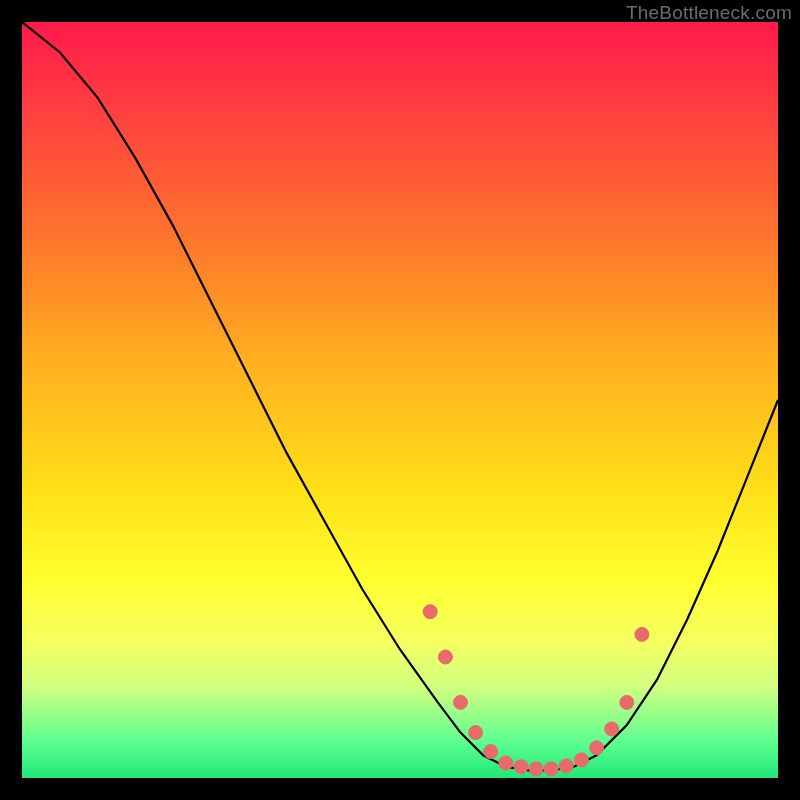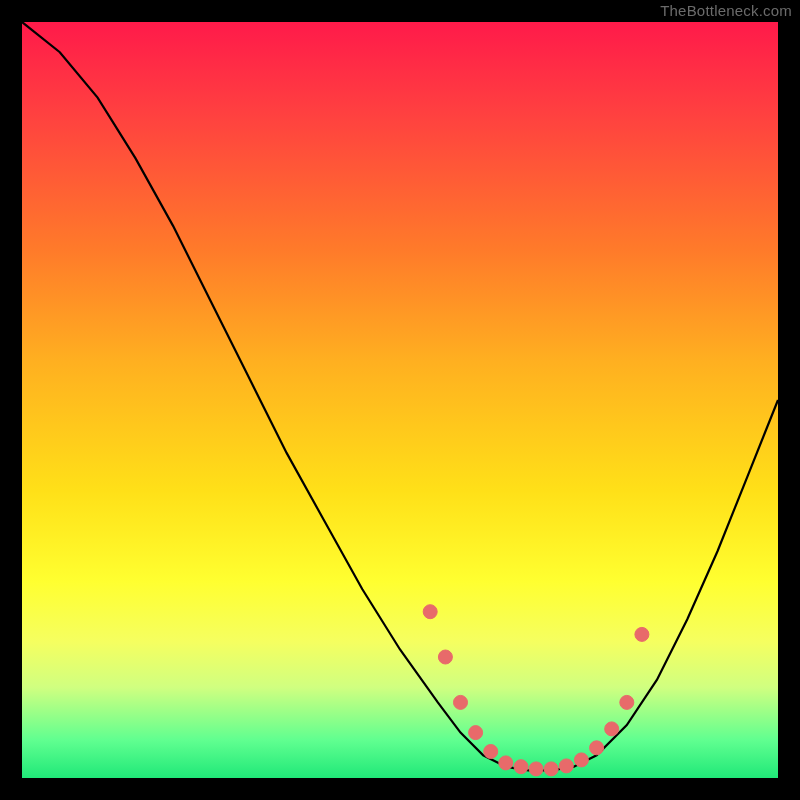--- a/index.html
+++ b/index.html
@@ -36,21 +36,21 @@
     left: 0;
     top: 0;
     width: 756px;
     height: 756px;
   }
   .watermark {
     position: absolute;
     top: 2px;
     right: 8px;
     color: #6b6b6b;
-    font-size: 15px;
+    font-size: 19px;
     font-weight: 500;
     letter-spacing: 0.2px;
     user-select: none;
   }
 </style>
 </head>
 <body>
 
 <div class="frame">
   <svg class="curve" viewBox="0 0 756 756" preserveAspectRatio="none">

